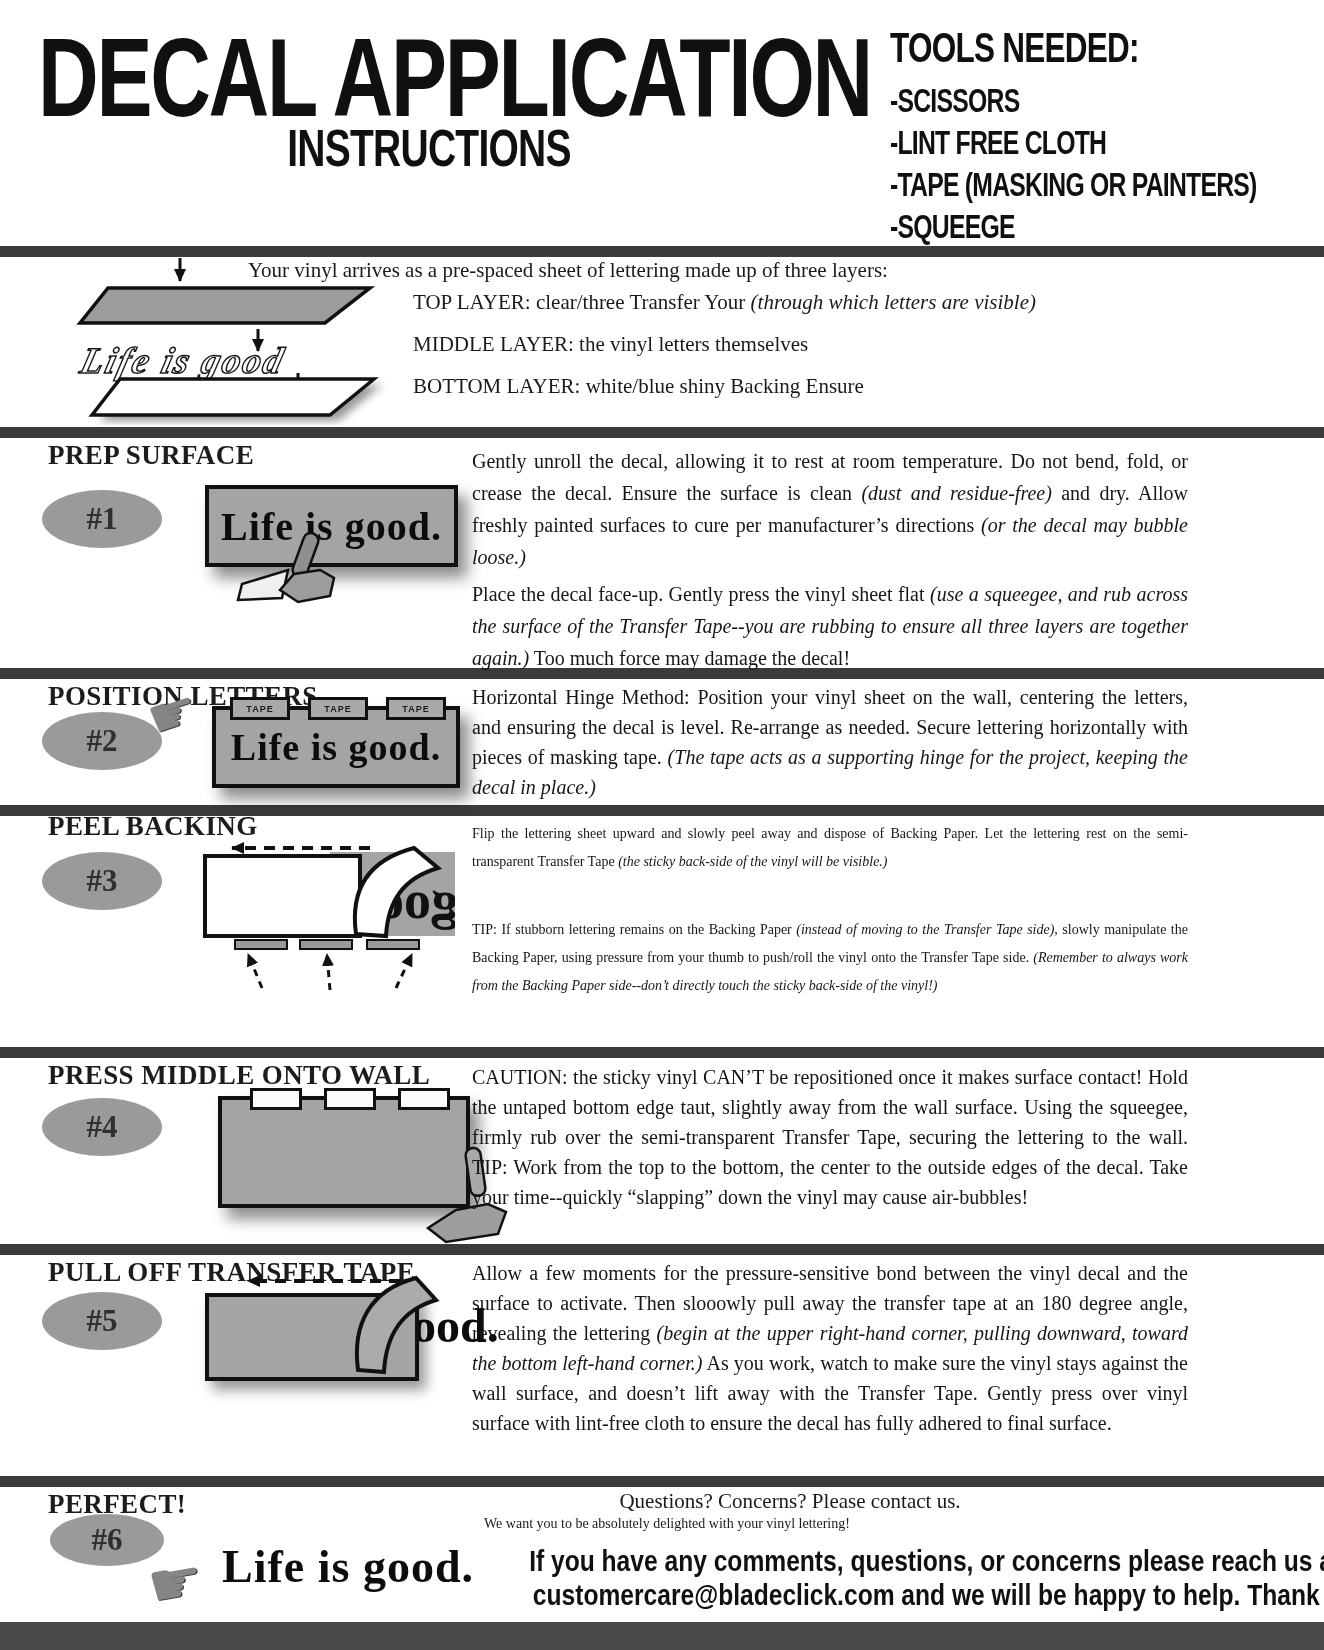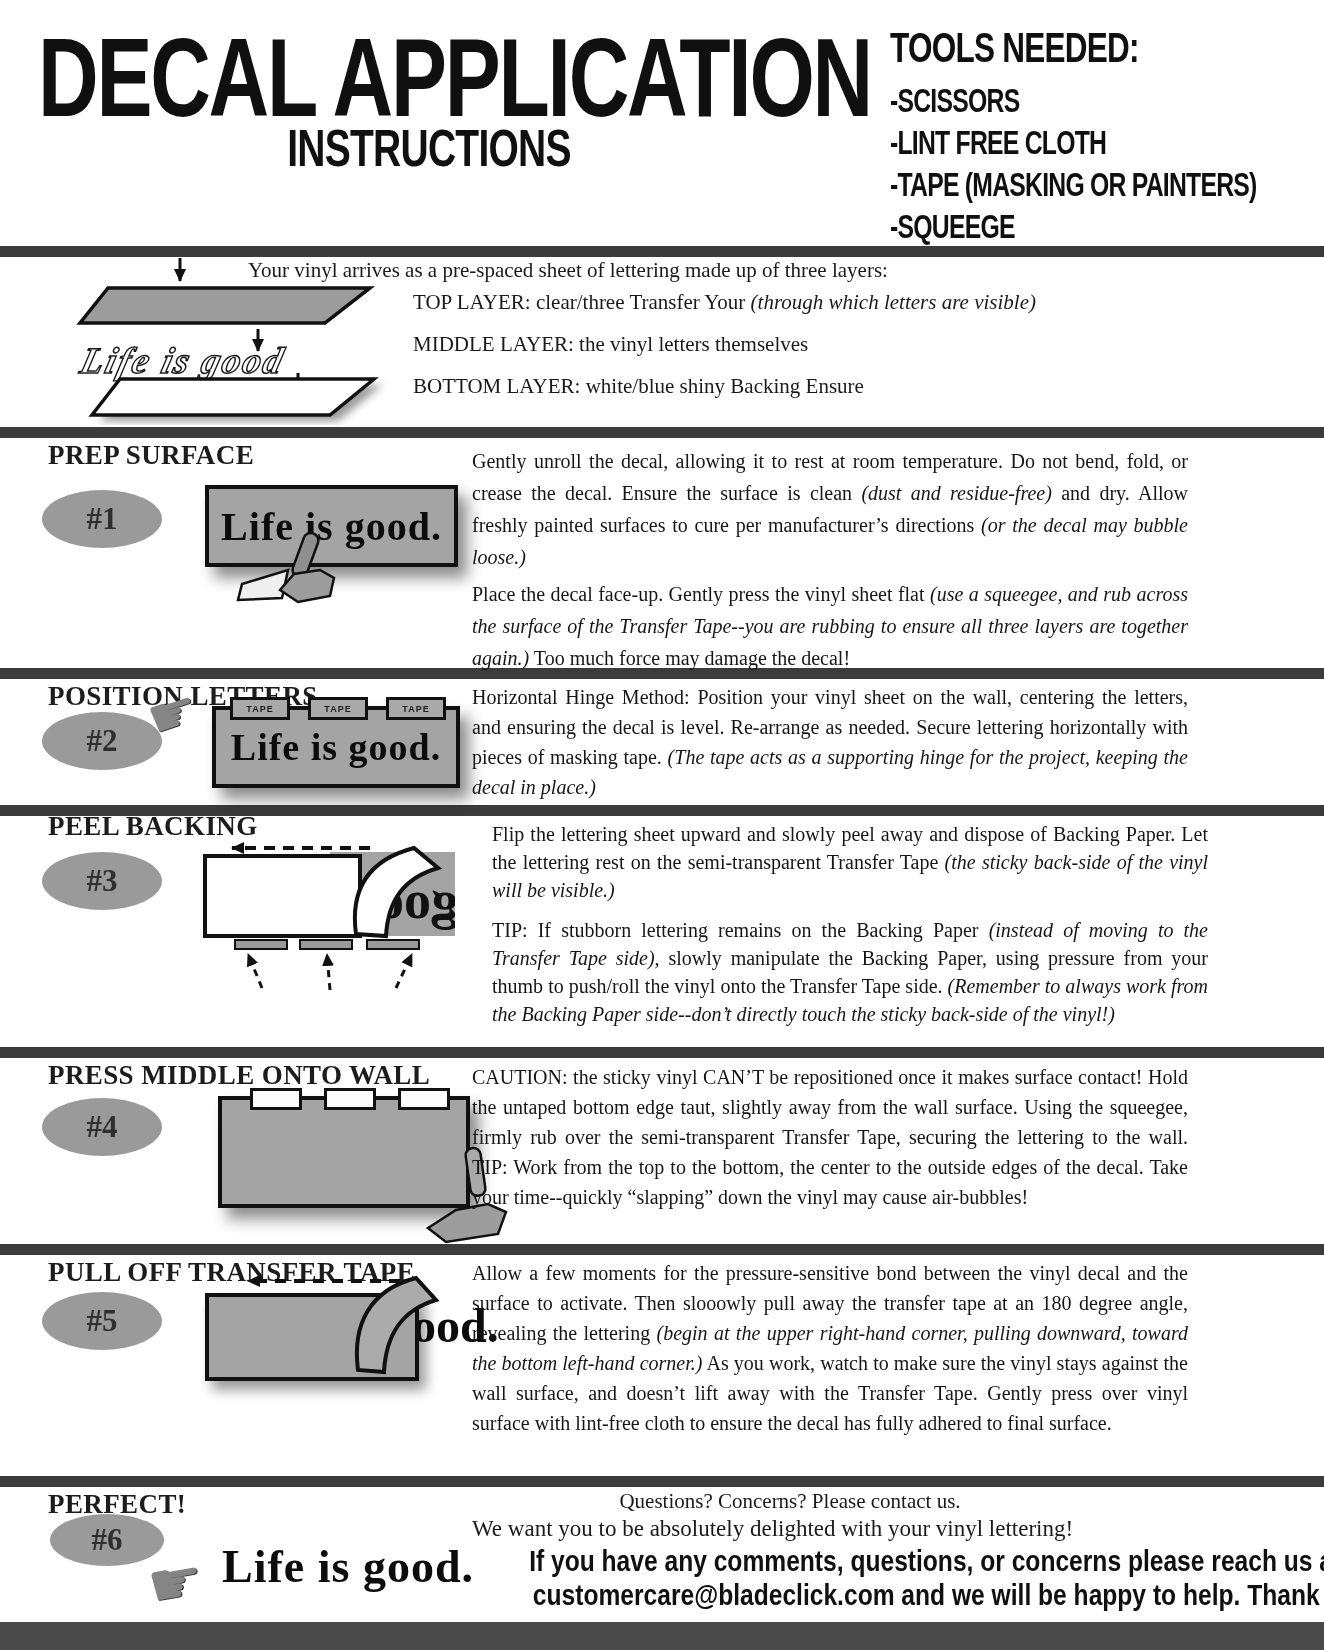--- a/index.html
+++ b/index.html
@@ -9,21 +9,21 @@
         transform:scaleX(0.75);transform-origin:left top;white-space:nowrap;color:#101010;}
   .cond.center{transform-origin:center top;}
   .bar{position:absolute;left:0;width:1324px;height:11px;background:#3b3b3b;}
   .heading{position:absolute;left:48px;font-weight:bold;font-size:27px;color:#1c1c1c;
            letter-spacing:0.4px;font-family:"Liberation Serif",serif;}
   .badge{position:absolute;width:120px;height:58px;background:#9a9a9a;border-radius:50%;
          display:flex;align-items:center;justify-content:center;font-weight:bold;font-size:31px;
          color:#2f2f2f;font-family:"Liberation Serif",serif;}
   .body{position:absolute;left:472px;width:716px;font-size:20px;line-height:32px;
         text-align:justify;color:#161616;}
-  .lh28{font-size:20px;line-height:28px;margin-left:20px;}
+  .lh28{font-size:14px;line-height:28px;}
   .lh30{line-height:30px;}
   .b{font-weight:normal;}
   .i{font-style:italic;}
   .decal-rect{position:absolute;background:#a4a4a4;border:4px solid #101010;
               box-shadow:9px 11px 14px rgba(0,0,0,0.45);display:flex;align-items:center;
               justify-content:center;}
   .decal-text{font-weight:bold;font-size:40px;color:#0c0c0c;letter-spacing:1px;
               font-family:"Liberation Serif",serif;}
   .tape-tab{position:absolute;width:54px;height:17px;background:#a9a9a9;border:3px solid #101010;
             display:flex;align-items:center;justify-content:center;
@@ -169,21 +169,21 @@
     <path d="M18,98 C12,52 30,18 76,6 L96,28 C62,38 46,62 44,100 Z" fill="#ababab" stroke="#111" stroke-width="4"></path>
   </svg>
   <div class="body lh30" style="top:1258px;"><span>Allow a few moments for the pressure-sensitive bond between the vinyl decal and the surface to activate. Then slooowly pull away the transfer tape at an 180 degree angle, revealing the lettering </span><span class="i">(begin at the upper right-hand corner, pulling downward, toward the bottom left-hand corner.)</span><span> As you work, watch to make sure the vinyl stays against the wall surface, and doesn’t lift away with the Transfer Tape. Gently press over vinyl surface with lint-free cloth to ensure the decal has fully adhered to final surface.</span></div>
 
   <div class="heading" style="top:1489px;">PERFECT!</div>
   <div class="badge" style="left:50px;top:1514px;width:114px;height:52px;">#6</div>
   <div class="hand-glyph" style="left:148px;top:1552px;font-size:62px;transform:rotate(-10deg);">☛</div>
   <div style="position:absolute;left:222px;top:1540px;font-weight:bold;font-size:46px;color:#0c0c0c;letter-spacing:1px;font-family:'Liberation Serif',serif;">Life is good.</div>
 
   <div class="center-serif" style="top:1489px;">Questions? Concerns? Please contact us.</div>
-  <div style="position:absolute;left:472px;top:1516px;font-size:23px;">We want you to be absolutely delighted with your vinyl lettering!</div>
+  <div style="position:absolute;left:484px;top:1516px;font-size:14px;">We want you to be absolutely delighted with your vinyl lettering!</div>
   <div class="contact-line" style="top:1544px;">
     <span class="cond center">If you have any comments, questions, or concerns please reach us at</span>
   </div>
   <div class="contact-line" style="top:1578px;">
     <span class="cond center">customercare@bladeclick.com and we will be happy to help. Thank you!</span>
   </div>
 
 </div>
 
 </body></html>

